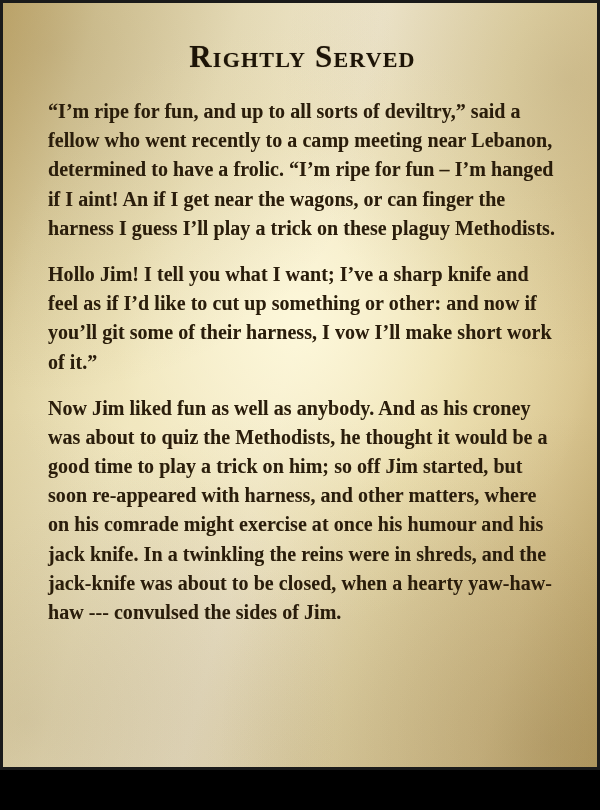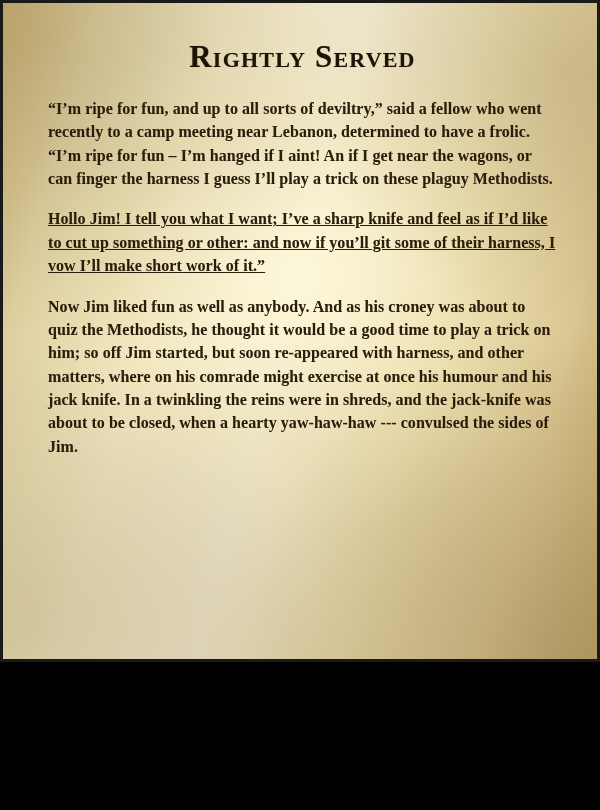--- a/index.html
+++ b/index.html
@@ -10,21 +10,21 @@
     width: 600px;
     height: 810px;
     background: #000;
     font-family: "Liberation Serif", serif;
     overflow: hidden;
   }
   .page {
     position: relative;
     box-sizing: border-box;
     width: 600px;
-    height: 662px;
+    height: 770px;
     border: 3px solid #1a1a1a;
     background-color: #e8dcae;
     background-image:
       radial-gradient(ellipse 70% 55% at 50% 42%, rgba(255,250,220,0.85) 0%, rgba(245,234,186,0.35) 45%, rgba(218,196,135,0.0) 72%),
       linear-gradient(105deg, #c9b173 0%, #ded0a0 12%, #efe6c2 30%, #f2ead0 48%, #e9dcae 66%, #d8c48f 85%, #bda468 100%),
       repeating-linear-gradient(92deg, rgba(160,135,85,0.055) 0px, rgba(160,135,85,0.055) 1px, rgba(255,255,255,0) 1px, rgba(255,255,255,0) 4px),
       repeating-linear-gradient(2deg, rgba(140,115,70,0.04) 0px, rgba(140,115,70,0.04) 1px, rgba(255,255,255,0) 1px, rgba(255,255,255,0) 6px);
     overflow: hidden;
   }
   .page::after {
@@ -49,32 +49,31 @@
     font-family: "Liberation Serif", serif;
     font-size: 31px;
     font-weight: bold;
     font-variant: small-caps;
     letter-spacing: 1.2px;
     color: #1d1407;
     margin: 6px 0 22px 0;
     text-shadow: 0 0 1px rgba(60,40,15,0.35);
   }
   .para {
-    font-size: 16px;
+    font-size: 20px;
     font-weight: bold;
     line-height: 1.46;
     color: #2a1d0b;
     margin: 0 0 17px 0;
     text-align: left;
     letter-spacing: 0.05px;
     text-shadow: 0 0 0.6px rgba(55,38,12,0.25);
   }
   .para.lead-large {
-    font-size: 16px;
-    text-decoration: underline;
+    font-size: 20px;
   }
   .para em {
     font-style: italic;
     font-weight: bold;
   }
 </style>
 </head>
 <body>
 
 <div class="page">

